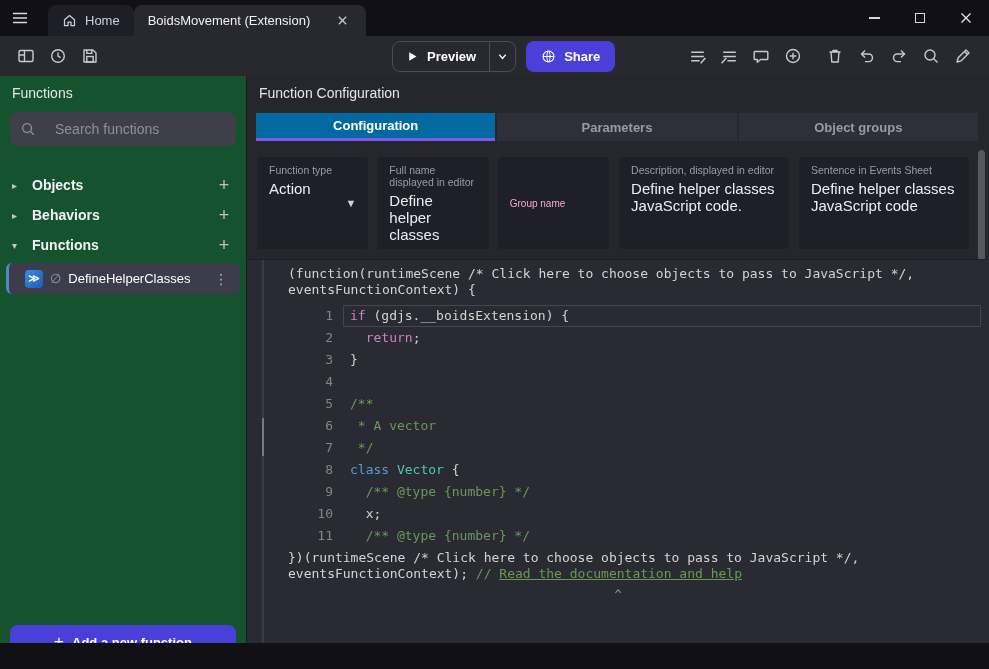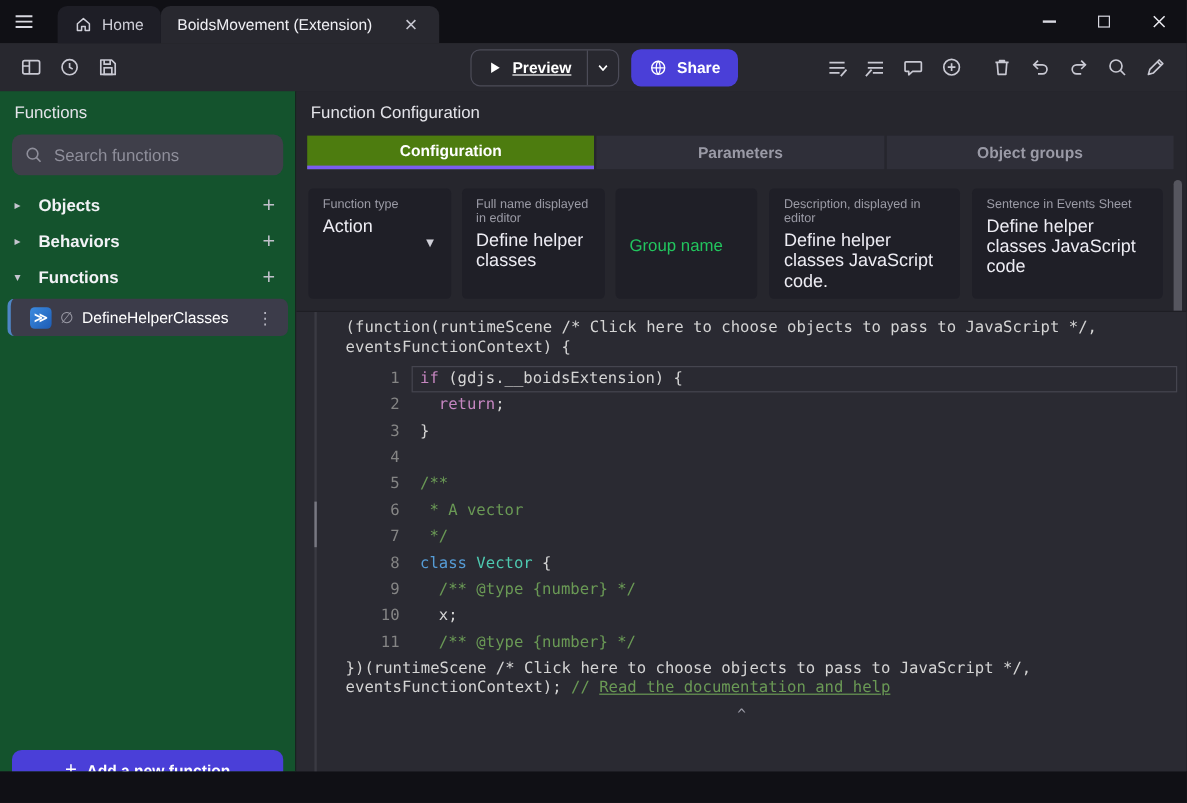--- a/index.html
+++ b/index.html
@@ -21,36 +21,36 @@
   .win-controls { margin-left:auto; display:flex; height:36px; }
   .win-btn { width:46px; height:36px; display:flex; align-items:center; justify-content:center; color:#d8d8e0; cursor:pointer; }
   .min-glyph { width:11px; height:1.5px; background:#d8d8e0; display:inline-block; }
   .max-glyph { width:10px; height:10px; border:1.5px solid #d8d8e0; display:inline-block; }
   
   .toolbar { height:40px; background:#28282f; display:flex; align-items:center; padding:0 12px; }
   .tool-icon { width:28px; height:28px; display:flex; align-items:center; justify-content:center;
                border-radius:6px; color:#c9c9d3; cursor:pointer; flex:none; }
   .tool-icon + .tool-icon { margin-left:4px; }
   .preview-btn { margin-left:288px; height:31px; display:flex; align-items:center;
-                 border:1px solid #4c4c58; border-radius:8px; color:#fff; cursor:pointer;text-decoration:underline; }
+                 border:1px solid #4c4c58; border-radius:8px; color:#fff; cursor:pointer; }
   .preview-main { display:flex; align-items:center; gap:8px; padding:0 13px; font-size:13px; font-weight:bold; }
   .preview-caret { width:26px; height:100%; display:flex; align-items:center; justify-content:center;
                    border-left:1px solid #4c4c58; }
   .share-btn { margin-left:10px; height:31px; display:flex; align-items:center; gap:8px; padding:0 15px;
                background:#4a3fd8; border-radius:8px; color:#fff; font-size:13px; font-weight:bold; cursor:pointer; }
   .right-icons { margin-left:auto; display:flex; align-items:center; }
   .icon-gap { width:14px; }
   
   .body { display:flex; height:593px; }
   
   .sidebar { width:247px; background:#14532d; border-right:1px solid #19191f;
              display:flex; flex-direction:column; }
   .panel-header { padding:9px 12px 7px; font-size:14px; color:#e4e4ea; }
-  .search-box { margin:4px 10px 0; height:34px; background:#3f3f4a; border-radius:8px;
-                display:flex; align-items:center; gap:9px; padding:0 10px; cursor:text; }
+  .search-box { margin:4px 10px 14px; height:34px; background:#3f3f4a; border-radius:8px;
+                display:flex; align-items:center; gap:19px; padding:0 10px; cursor:text; }
   .search-box .ph { color:#8f8f9b; font-size:14px; }
   .tree { margin-top:10px; flex:1; overflow:hidden; }
   .tree-row { height:30px; display:flex; align-items:center; padding:0 12px; gap:9px; cursor:pointer; }
   .tree-arrow { width:11px; color:#c5c5cf; font-size:10px; }
   .tree-label { font-size:14px; font-weight:bold; color:#f2f2f6; }
   .tree-plus { margin-left:auto; color:#c0c0ca; font-size:18px; font-weight:normal; width:20px; text-align:center; }
   .func-row { margin:3px 6px 0; height:31px; border-radius:6px; background:#3c3c4a;
               border-left:3px solid #4f86c6; display:flex; align-items:center; gap:7px;
               padding:0 8px 0 16px; cursor:pointer; }
   .func-icon { width:18px; height:18px; border-radius:4px; flex:none;
@@ -61,30 +61,30 @@
   .kebab { margin-left:auto; color:#b5b5c0; font-size:14px; letter-spacing:0; cursor:pointer; padding:0 4px; }
   .add-btn { margin:10px; height:34px; background:#4a3fd8; border:none; border-radius:8px;
              color:#fff; font-weight:bold; font-size:13px; font-family:inherit;
              display:flex; align-items:center; justify-content:center; gap:8px; cursor:pointer; }
   .add-plus { font-size:17px; font-weight:normal; }
   
   .main { flex:1; min-width:0; display:flex; flex-direction:column; background:#26262d; position:relative; }
   .tabs { display:flex; gap:2px; height:28px; margin-top:5px; padding:0 11px 0 9px; }
   .tab-item { flex:1; display:flex; align-items:center; justify-content:center;
               background:#2f2f39; color:#9a9aa6; font-size:13px; font-weight:bold; cursor:pointer; }
-  .tab-item.active { background:#4d7c0f; color:#ffffff; border-bottom:3px solid #7a5cf0; }
+  .tab-item.active { background:#0369a1; color:#ffffff; border-bottom:3px solid #7a5cf0; }
   .form { padding:16px 20px 10px 10px; display:flex; flex-direction:row; gap:10px; }
   .form-row { display:flex; gap:9px; }
   .field { background:#1f1f27; border-radius:4px; padding:7px 12px 6px; min-height:47px; flex:1; cursor:text; }
   .field .lbl { font-size:10.5px; color:#9b9ba6; margin-bottom:4px; }
   .field .val { font-size:15px; color:#edecf3; }
   .select-field { cursor:pointer; position:relative; }
   .select-caret { position:absolute; right:12px; top:50%; transform:translateY(-50%); color:#cfcfd8; font-size:11px; }
   .placeholder-field { display:flex; align-items:center; }
-  .placeholder-field .ph { font-size:14px; color:#22c55e; }
+  .placeholder-field .ph { font-size:10px; color:#f9a8d4; }
   .form-scroll-thumb { position:absolute; right:4px; top:74px; width:7px; height:116px;
                        background:#56565f; border-radius:4px; cursor:pointer; }
   
   .code { flex:1; background:#2a2a32; border-top:1px solid #1e1e24; position:relative;
           font-family:"DejaVu Sans Mono", monospace; font-size:13px; color:#d4d4d4; overflow:hidden;
           padding-top:5px; }
   .code-divider { position:absolute; left:15px; top:0; bottom:0; width:2px; background:#3a3a43; }
   .code-divider-thumb { position:absolute; left:15px; top:158px; width:2px; height:38px; background:#78788
 
 2; background:#787882; }

